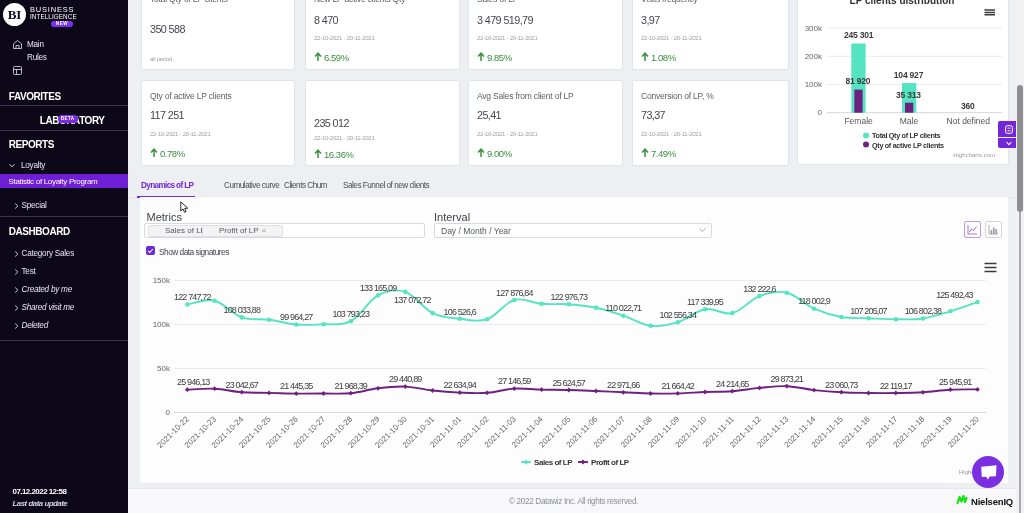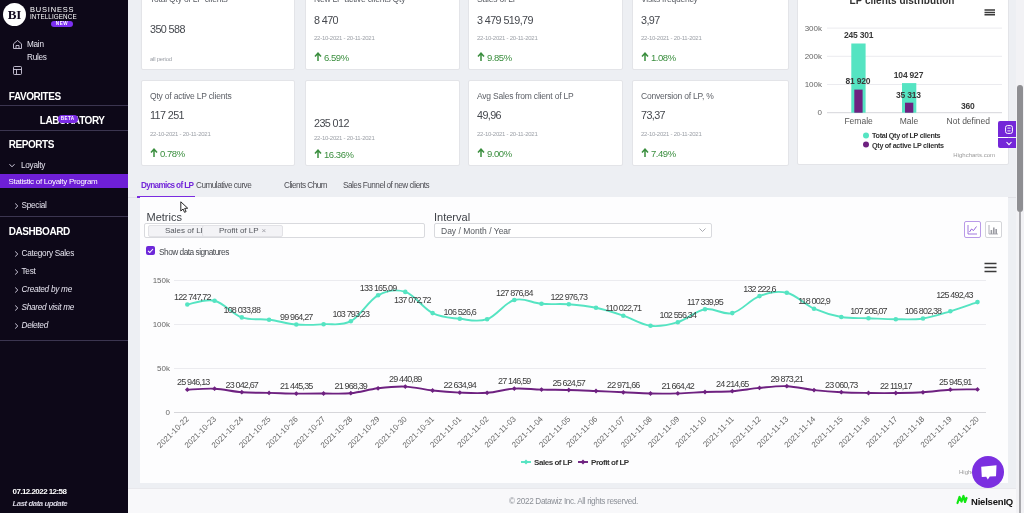--- a/index.html
+++ b/index.html
@@ -149,39 +149,39 @@
 </div>
 <div class="card" style="left:305px; top:80px; width:155px; height:86px;">
   <div class="cval" style="top:36.8px;">235 012</div>
   <div class="cdate" style="top:54px;">22-10-2021 - 20-11-2021</div>
   <div class="cgreen" style="top:67.5px;"><svg style="vertical-align:-1.5px; margin-right:2px;" width="8" height="10" viewBox="0 0 8 10">
         <path d="M4 9 L4 1.6 M1 4.4 L4 1.2 L7 4.4" fill="none" stroke="#3a8e3e" stroke-width="1.5"></path>
       </svg>16.36%</div>
 </div>
 <div class="card" style="left:468px; top:80px; width:155px; height:86px;">
   <div class="ctitle" style="top:9.85px;">Avg Sales from client of LP</div>
-  <div class="cval" style="top:28.5px;">49,96</div>
+  <div class="cval" style="top:28.5px;">25,41</div>
   <div class="cdate" style="top:49.5px;">22-10-2021 - 20-11-2021</div>
   <div class="cgreen" style="top:67px;"><svg style="vertical-align:-1.5px; margin-right:2px;" width="8" height="10" viewBox="0 0 8 10">
         <path d="M4 9 L4 1.6 M1 4.4 L4 1.2 L7 4.4" fill="none" stroke="#3a8e3e" stroke-width="1.5"></path>
       </svg>9.00%</div>
 </div>
 <div class="card" style="left:632px; top:80px; width:157px; height:86px;">
   <div class="ctitle" style="top:9.85px;">Conversion of LP, %</div>
   <div class="cval" style="top:28.5px;">73,37</div>
   <div class="cdate" style="top:49.5px;">22-10-2021 - 20-11-2021</div>
   <div class="cgreen" style="top:67px;"><svg style="vertical-align:-1.5px; margin-right:2px;" width="8" height="10" viewBox="0 0 8 10">
         <path d="M4 9 L4 1.6 M1 4.4 L4 1.2 L7 4.4" fill="none" stroke="#3a8e3e" stroke-width="1.5"></path>
       </svg>7.49%</div>
 </div>
 
 <div class="abs" style="left:128px; top:196.5px; width:888px; height:1px; background:#e2e2e7;"></div>
 <div class="tab tabactive" style="left:141px;">Dynamics of LP</div>
 <div class="abs" style="left:137px; top:195.5px; width:58px; height:2px; background:#7a2be0;"></div>
-<div class="tab" style="left:196px;text-align:right;">Cumulative curve</div>
+<div class="tab" style="left:224px;text-align:right;">Cumulative curve</div>
 <div class="tab" style="left:284px;">Clients Churn</div>
 <div class="tab" style="left:343px;">Sales Funnel of new clients</div>
 
 <svg class="abs" style="left:179px; top:200.5px; z-index:9;" width="10" height="13" viewBox="0 0 10 13">
     <path d="M1.8 0.8 L1.8 10 L4.1 8 L5.5 11.3 L7.1 10.6 L5.7 7.4 L8.7 7.2 Z" fill="#fff" stroke="#111" stroke-width="0.9"></path>
   </svg>
 
 <div id="panel"></div>
 <div class="flabel" style="left:146.5px; top:211px;">Metrics</div>
 <div class="finput" style="left:144px; top:222.5px; width:281px; height:15px;"></div>

